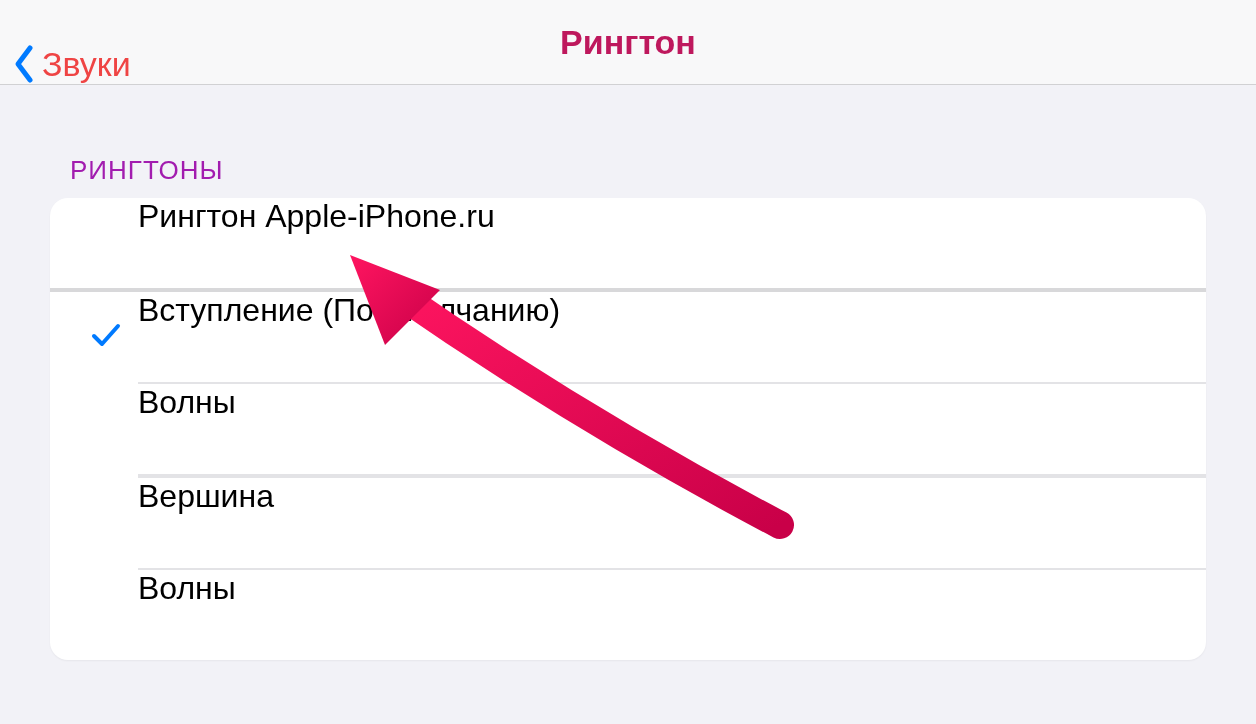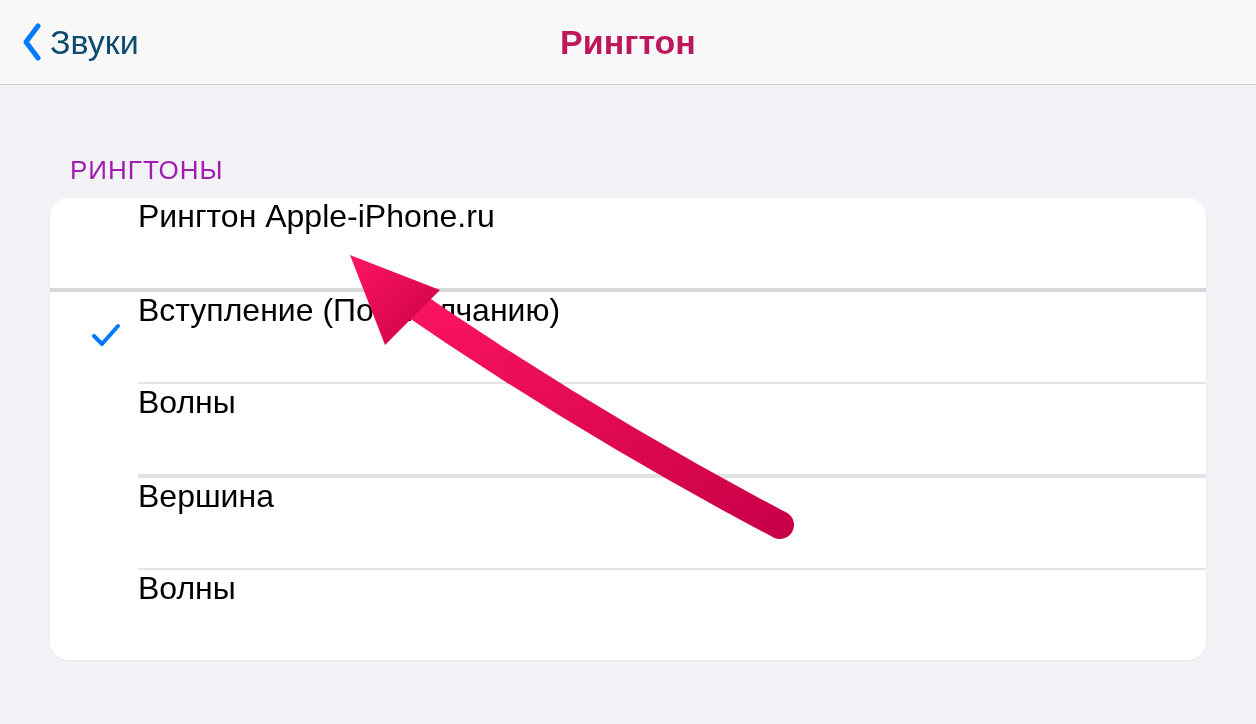--- a/index.html
+++ b/index.html
@@ -17,23 +17,23 @@
   .nav-bar {
     height: 85px;
     background: #f8f8f9;
     border-bottom: 1px solid #d1d1d3;
     display: flex;
     align-items: center;
     position: relative;
   }
   .back-button {
     display: flex;
-    align-items: center;
-    padding-left: 20px;
-    color: #0c4a6e;
+    align-items: flex-end;
+    padding-left: 12px;
+    color: #ef4444;
     font-size: 34px;
     cursor: pointer;
     height: 100%;
   }
   .chevron-left {
     width: 24px;
     height: 40px;
     position: relative;
     margin-right: 6px;
   }

